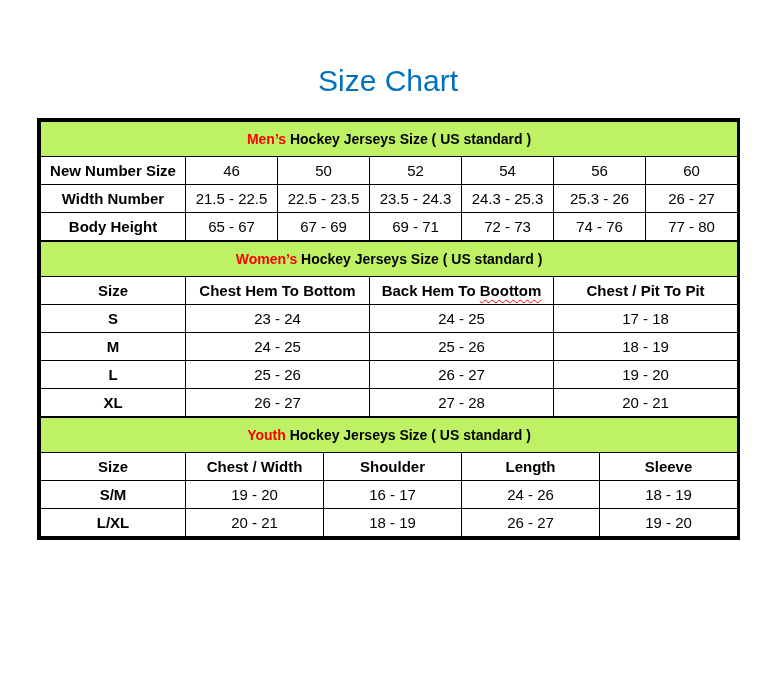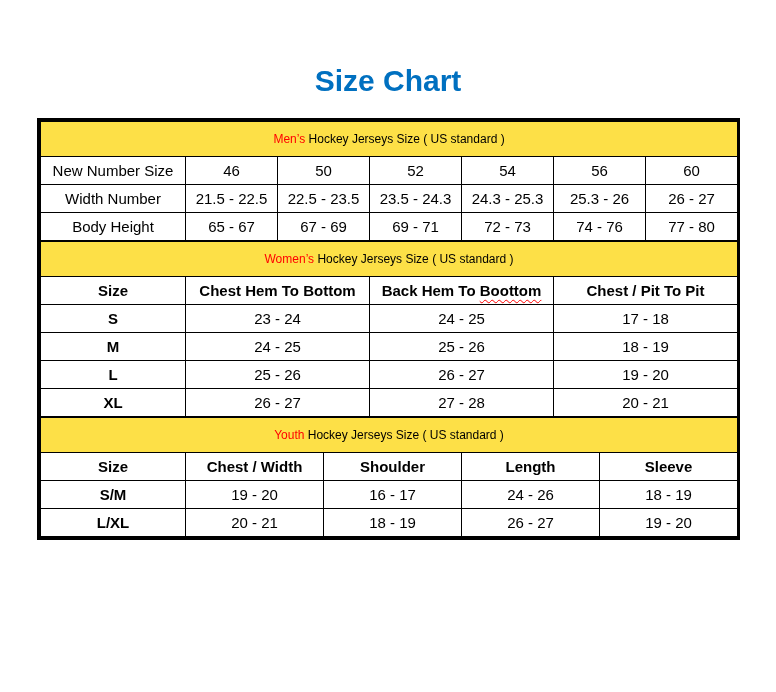--- a/index.html
+++ b/index.html
@@ -1,21 +1,21 @@
 <!DOCTYPE html>
 <html><head>
 <meta charset="utf-8">
 <style>
   html,body{margin:0;padding:0;background:#ffffff;width:776px;height:692px;overflow:hidden;}
   body{font-family:"Liberation Sans",sans-serif;color:#000;}
   .page-title{
     margin:64px 0 0 0;
     text-align:center;
     font-size:30px;
-    font-weight:700;
+    font-weight:400;
     color:#0070C0;
     line-height:34px;
     letter-spacing:0px;
   }
   .chart-wrap{
     width:697px;
     margin:20px 0 0 37px;
     border:3px solid #000;
     box-sizing:content-box;
   }
@@ -24,29 +24,29 @@
     border:1.5px solid #000;
     text-align:center;
     vertical-align:middle;
     font-size:15px;
     padding:3px 2px;
     height:21px;
     overflow:hidden;
     white-space:nowrap;
   }
   tr.banner-row td{
-    background:#fde047;
-    font-weight:400;
-    font-size:12px;
+    background:#bef264;
+    font-weight:700;
+    font-size:14px;
     height:28px;
     padding:3px 2px;
   }
   .accent{color:#FF0000;}
   th{font-weight:700;}
-  td.row-label{font-weight:400;}
+  td.row-label{font-weight:700;}
   td.row-label-bold{font-weight:700;}
   .misspelled{
     text-decoration:underline;
     text-decoration-style:wavy;
     text-decoration-color:#FF0000;
     text-decoration-thickness:1px;
     text-underline-offset:3px;
   }
 </style>
 </head>

